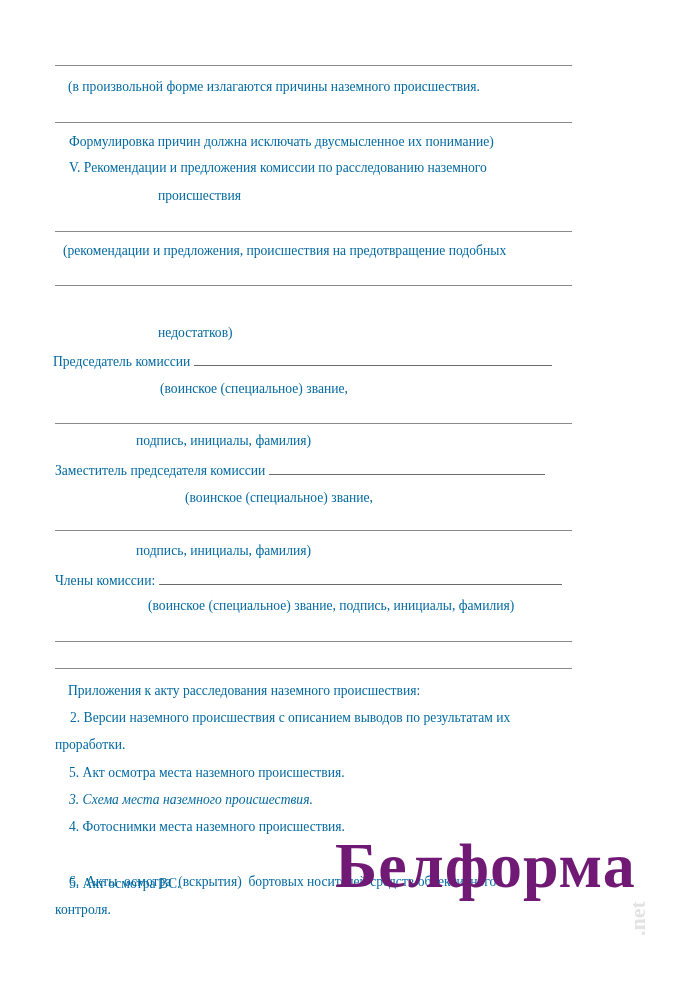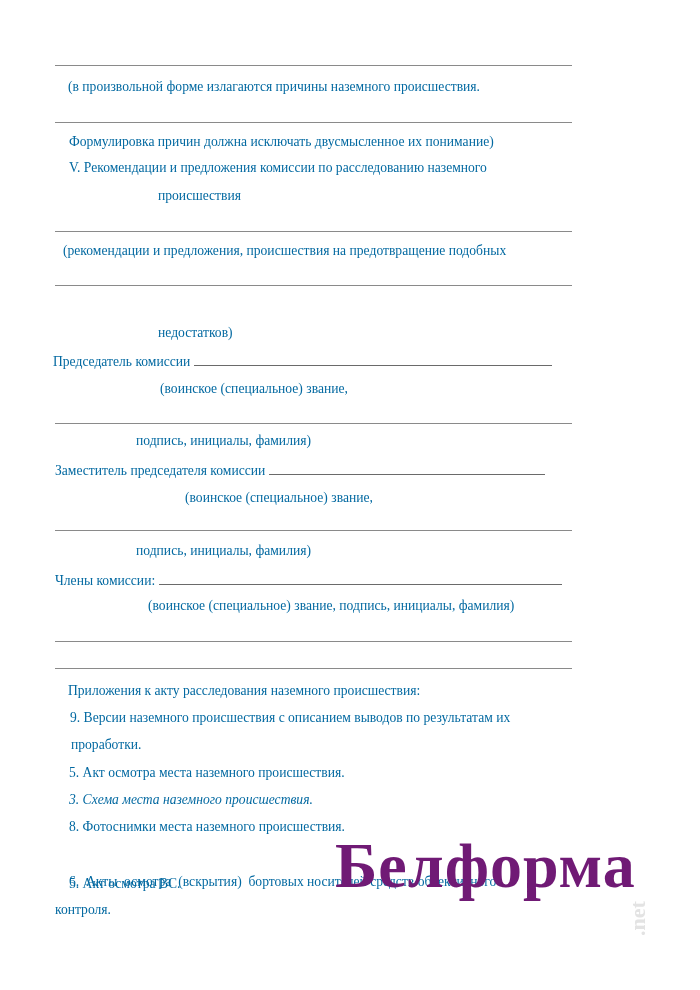--- a/index.html
+++ b/index.html
@@ -99,24 +99,24 @@
   <div class="t" style="left:136px; top:543px;">подпись, инициалы, фамилия)</div>
 
   <div class="t" style="left:55px; top:572px;">
     <span>Члены комиссии:</span><span class="uline" style="width:403px;"></span>
   </div>
   <div class="t" style="left:112px; top:598px;margin-left:36px;">(воинское (специальное) звание, подпись, инициалы, фамилия)</div>
   <div class="rule" style="left:55px; top:641px; width:517px;"></div>
   <div class="rule" style="left:55px; top:668px; width:517px;"></div>
 
   <div class="t" style="left:68px; top:683px;">Приложения к акту расследования наземного происшествия:</div>
-  <div class="t" style="left:70px; top:710px;">9. Версии наземного происшествия с описанием выводов по результатам их</div>
-  <div class="t" style="left:71px; top:737px;text-align:center;">проработки.</div>
+  <div class="t" style="left:70px; top:710px;">2. Версии наземного происшествия с описанием выводов по результатам их</div>
+  <div class="t" style="left:55px; top:737px;text-align:center;">проработки.</div>
   <div class="t" style="left:69px; top:765px;">5. Акт осмотра места наземного происшествия.</div>
   <div class="t" style="left:69px; top:792px;font-style:italic;">3. Схема места наземного происшествия.</div>
-  <div class="t" style="left:69px; top:819px;">8. Фотоснимки места наземного происшествия.</div>
+  <div class="t" style="left:69px; top:819px;">4. Фотоснимки места наземного происшествия.</div>
   <div class="t" style="left:69px; top:847px;margin-top:29px;">5. Акт осмотра ВС.</div>
   <div class="t" style="left:69px; top:874px; white-space:pre;">6.  Акты  осмотра  (вскрытия)  бортовых носителей средств объективного</div>
   <div class="t" style="left:55px; top:902px;">контроля.</div>
 
   <div class="watermark">Белформа</div>
   <div class="watermark-net">.net</div>
 </div>
 
 </body></html>

